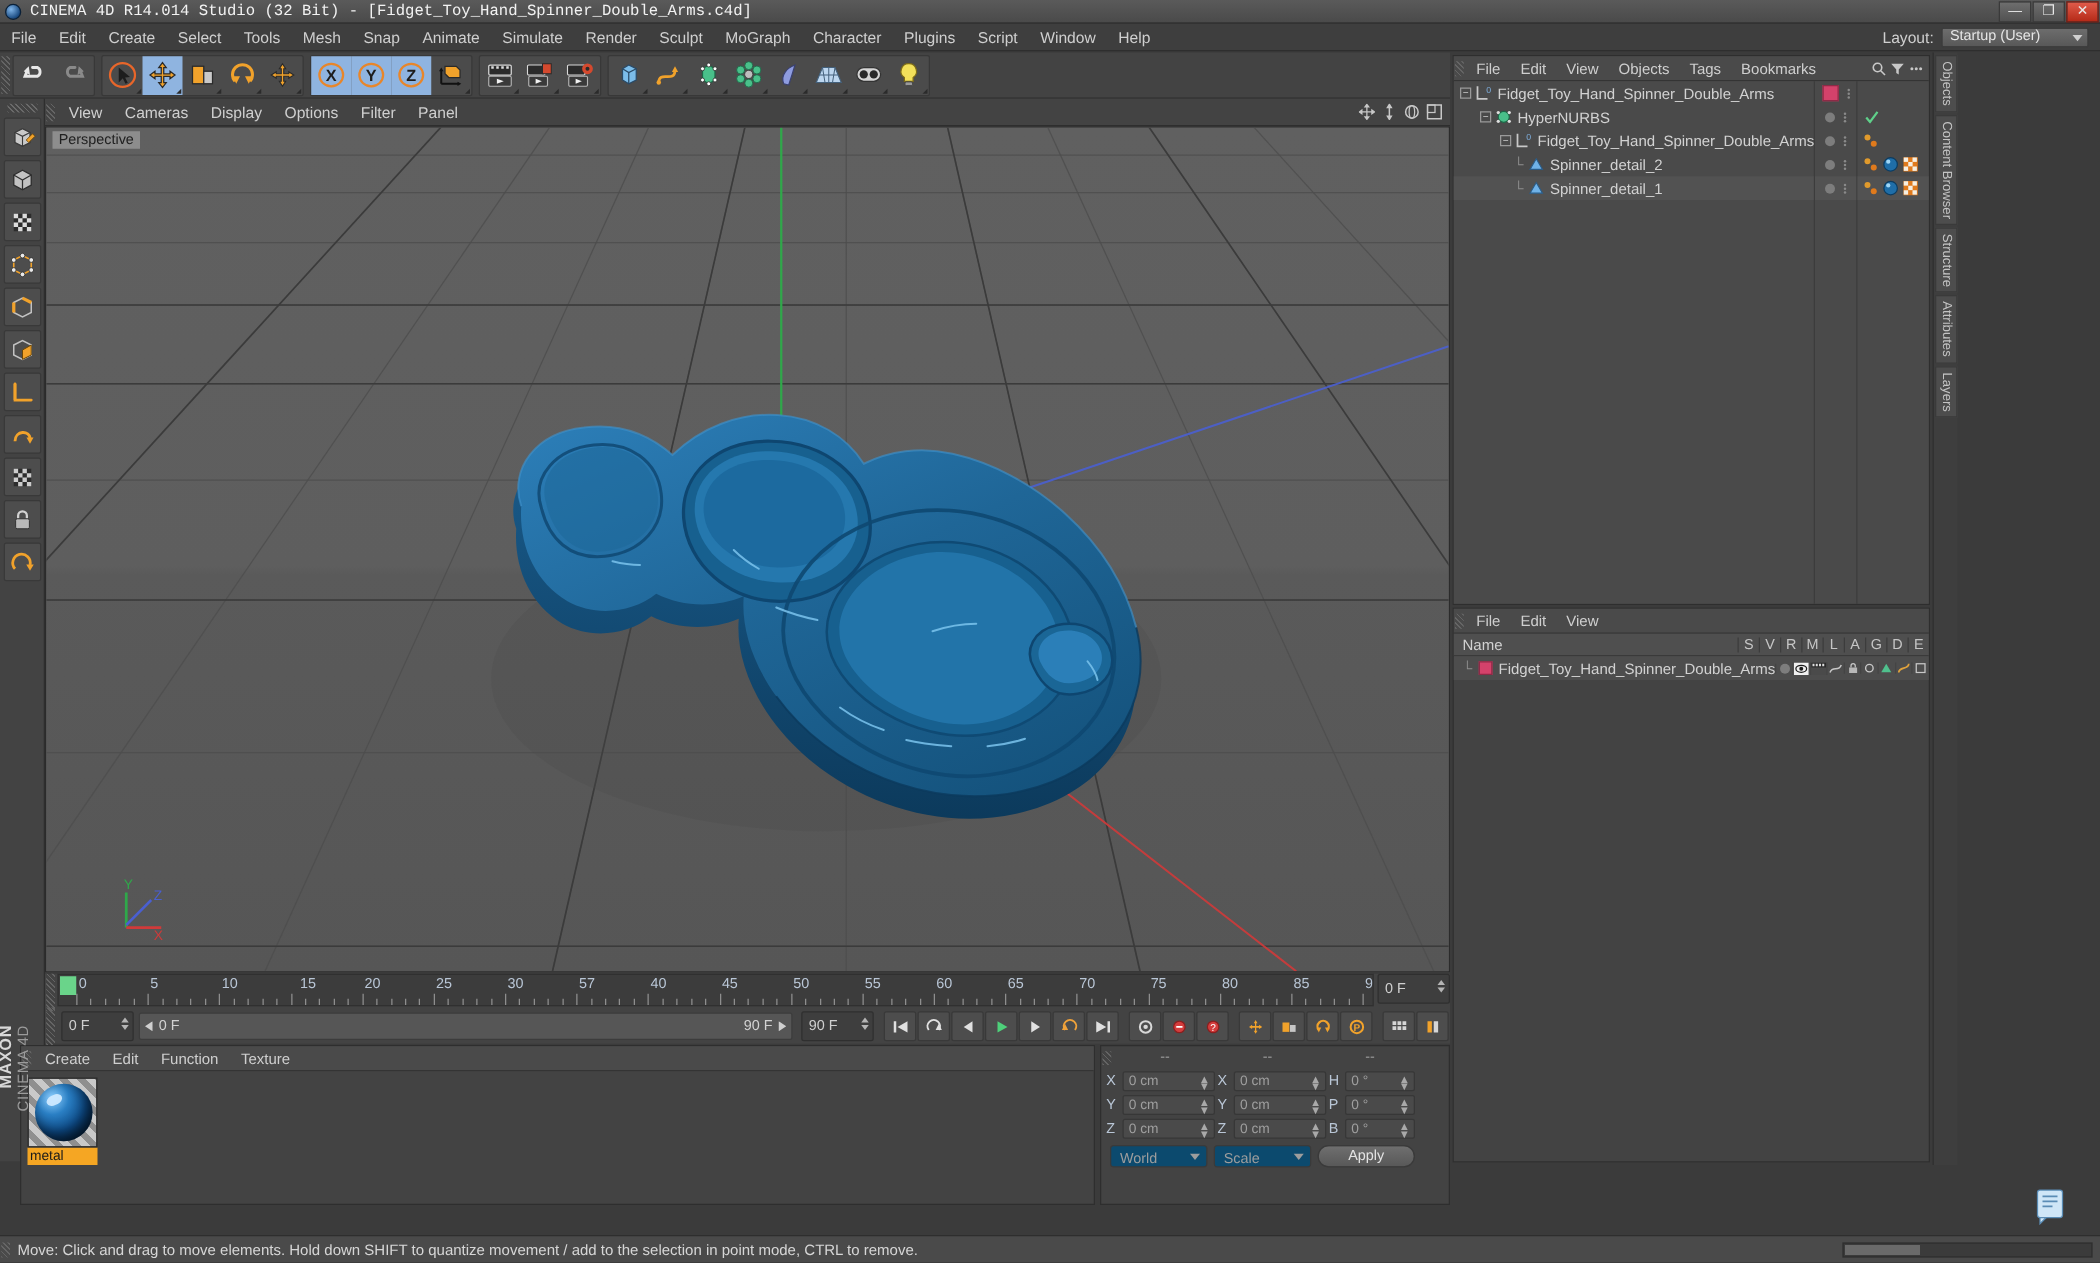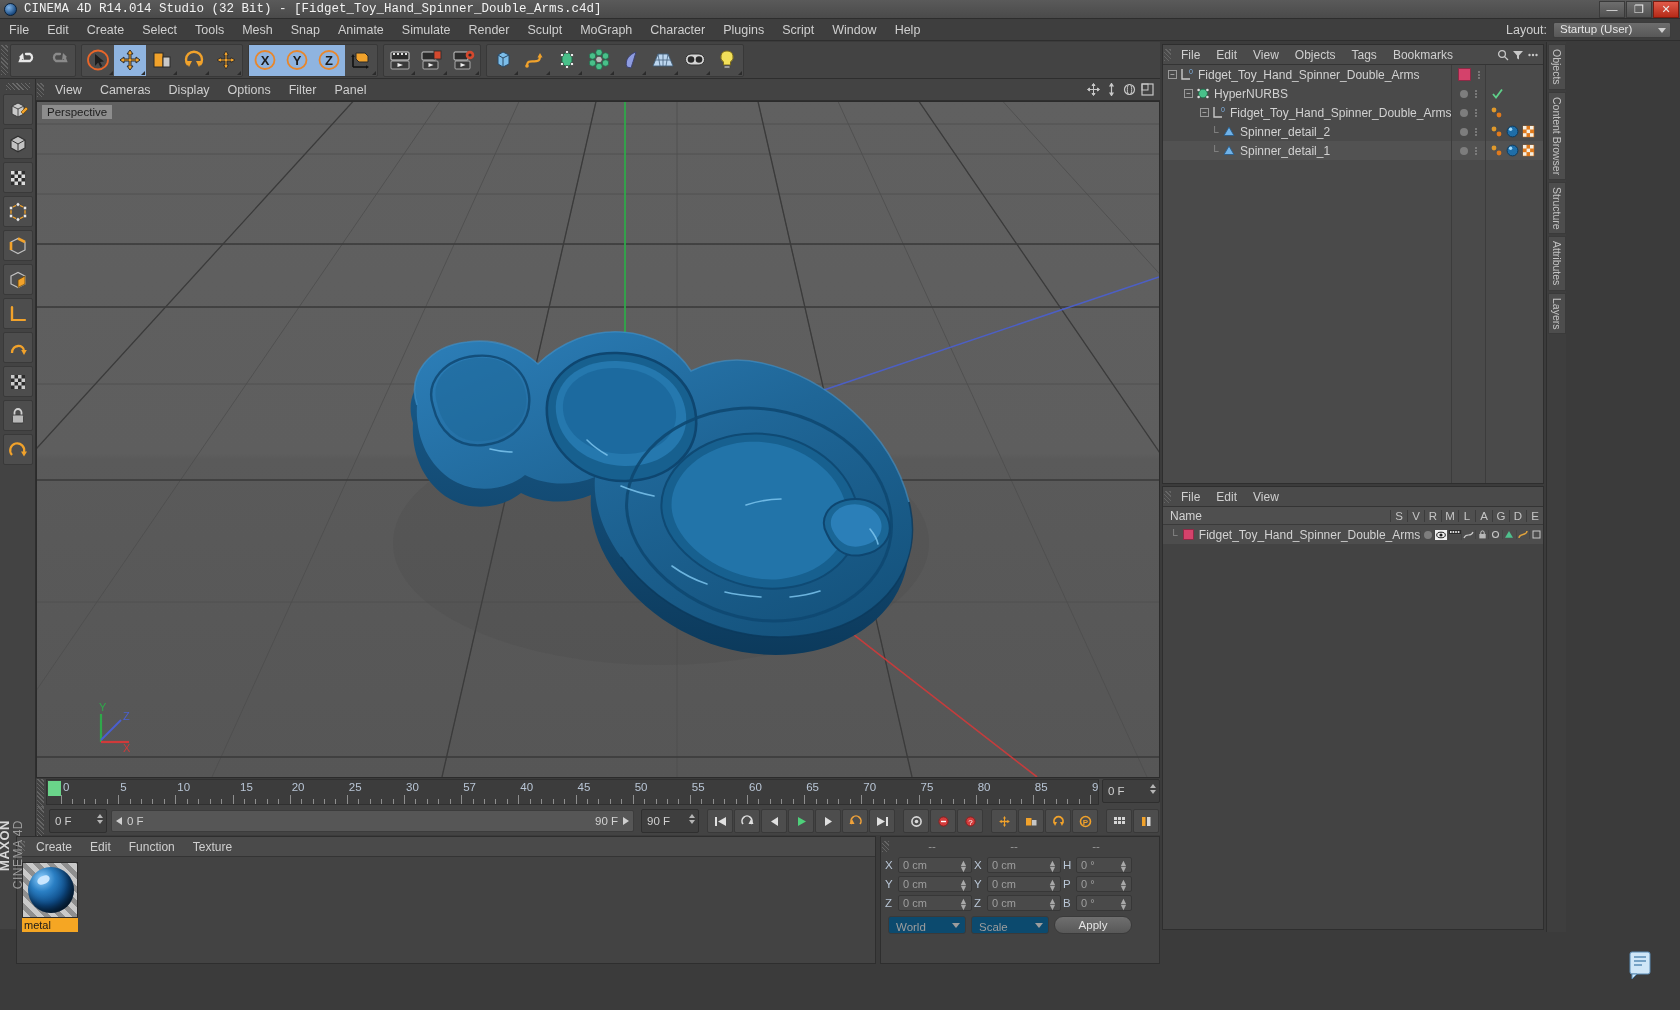--- a/index.html
+++ b/index.html
@@ -1403,14 +1403,23 @@
   </div>
 
   <div class="help-bubble">
     <svg width="26" height="34" viewBox="0 0 26 34">
       <rect x="2" y="4" width="20" height="22" rx="2" fill="#cfe6f7" stroke="#5a8cb5" stroke-width="1"></rect>
       <path d="M4 26 L4 31 L9 26 Z" fill="#cfe6f7" stroke="#5a8cb5" stroke-width="1"></path>
       <path d="M6 9 h12 M6 13 h12 M6 17 h8" stroke="#5a8cb5" stroke-width="1.4"></path>
     </svg>
   </div>
 
+  <div class="statusbar">
+    <div class="grip"></div>
+    <div class="status-text">Move: Click and drag to move elements. Hold down SHIFT to quantize movement / add to the selection in point mode, CTRL to remove.</div>
+    <div class="status-right">
+      <div class="hscroll">
+          <i></i>
+        </div>
+    </div>
+  </div>
 
 </div>
 
 </body></html>

